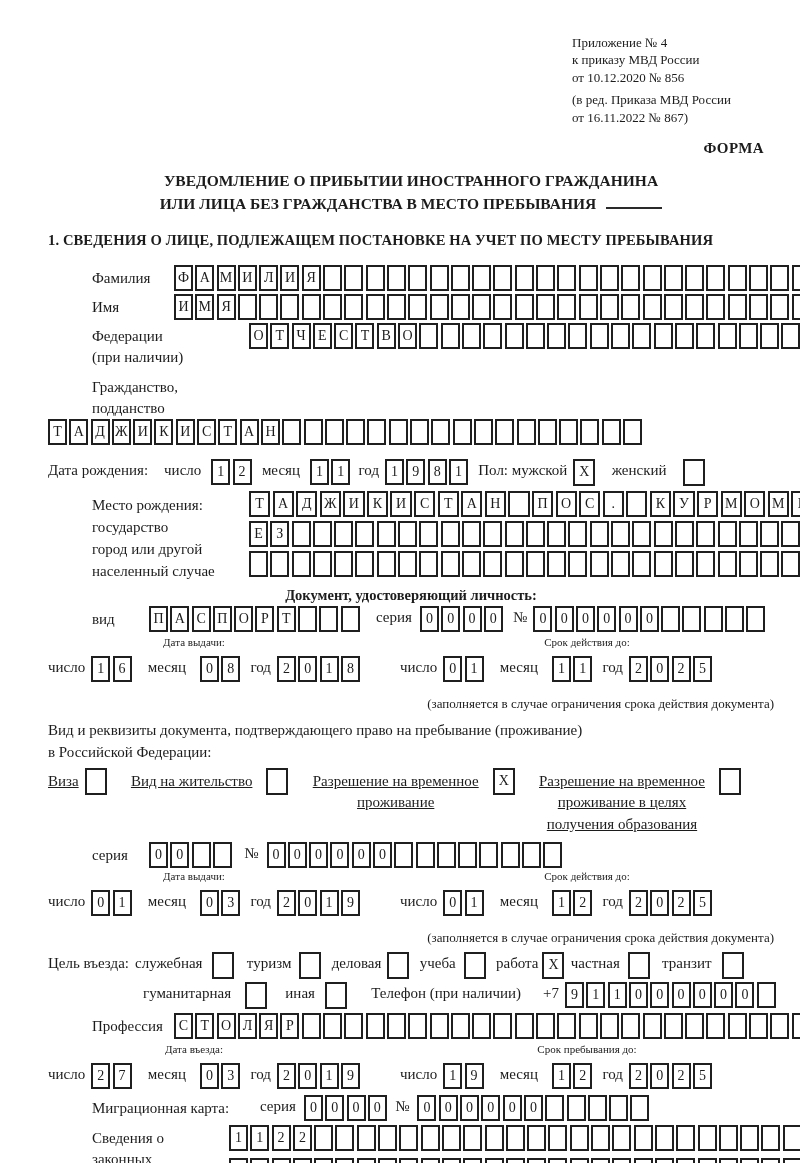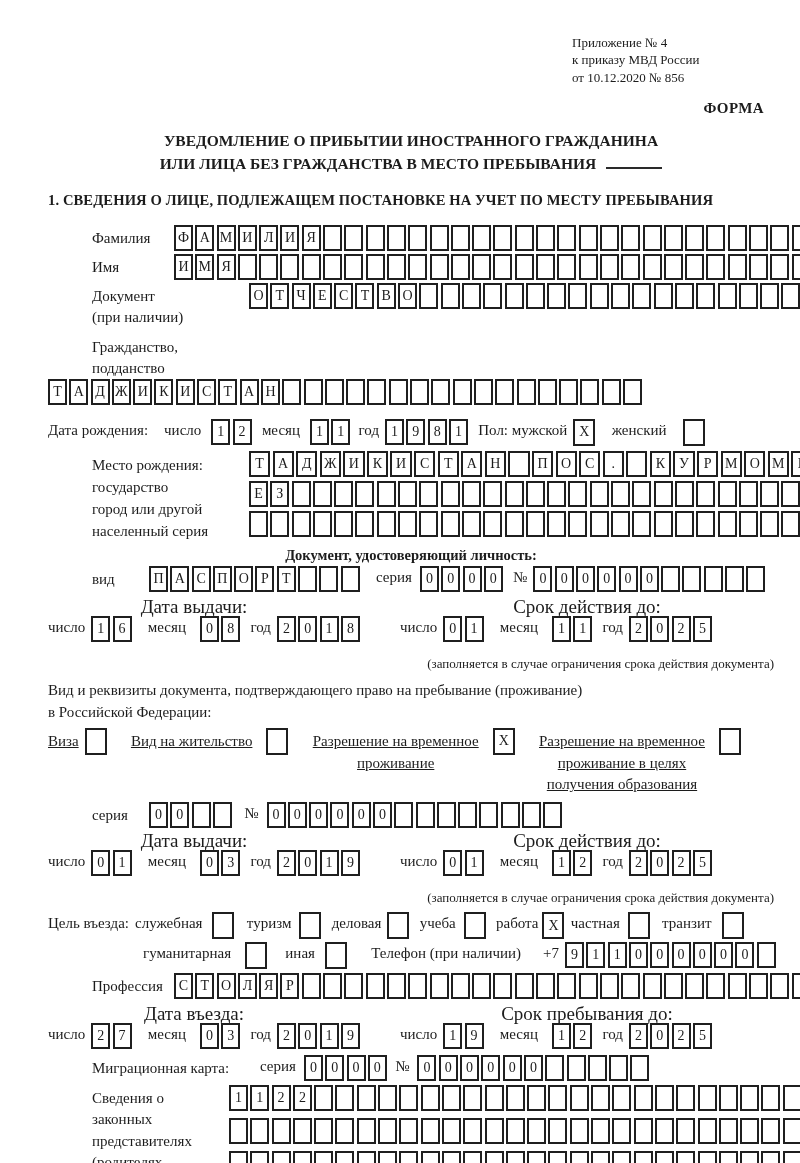--- a/index.html
+++ b/index.html
@@ -39,41 +39,45 @@
   .inline-lbl { font-size:15px; padding-top:3px; flex:none; }
 
   .stack { display:flex; flex-direction:column; }
   .stack .cells { margin-bottom:4px; }
 
   .doc-heading { text-align:center; font-weight:bold; font-size:14.5px; margin-top:5px; }
 
   .dateblock { display:flex; margin-top:4px; }
   .dc-left { width:352px; flex:none; }
   .dc-right { flex:1; }
-  .datehdr { text-align:center; font-size:19px; height:20px; }
+  .datehdr { text-align:center; font-size:11px; height:20px; }
   .dc-left .datehdr { padding-right:60px; }
   .dateline { display:flex; align-items:flex-start; }
   .dlbl { font-size:15px; padding-top:3px; flex:none; }
   .datenote { font-size:13px; text-align:right; margin-top:14px; padding-left:10px; }
 
   .para { font-size:15px; line-height:1.5; margin-top:7px; }
 
   .permit-row { display:flex; align-items:flex-start; margin-top:4px; }
   .permit-row .center { text-align:center; line-height:1.45; }
   .plbl { font-size:15px; line-height:1.45; padding-top:3px; flex:none;text-decoration:underline; }
 </style>
 </head>
 <body>
 
 <div class="page">
 
   <div class="appendix">
     <div>Приложение № 4</div>
     <div>к приказу МВД России</div>
     <div>от 10.12.2020 № 856</div>
+    <div class="grp2">
+      <div>(в ред. Приказа МВД России</div>
+      <div>от 16.11.2022 № 867)</div>
+    </div>
   </div>
 
   <div class="forma">ФОРМА</div>
 
   <div class="title">
     <div>УВЕДОМЛЕНИЕ О ПРИБЫТИИ ИНОСТРАННОГО ГРАЖДАНИНА</div>
     <div><span>ИЛИ ЛИЦА БЕЗ ГРАЖДАНСТВА В МЕСТО ПРЕБЫВАНИЯ</span><span class="blank-line"></span></div>
   </div>
 
   <div class="sec-heading">1. СВЕДЕНИЯ О ЛИЦЕ, ПОДЛЕЖАЩЕМ ПОСТАНОВКЕ НА УЧЕТ ПО МЕСТУ ПРЕБЫВАНИЯ</div>
@@ -145,21 +149,21 @@
         <span class="cell"></span>
         <span class="cell"></span>
         <span class="cell"></span>
         <span class="cell"></span>
         <span class="cell"></span>
       </span>
   </div>
 
   <div class="row mb6">
     <span class="lbl w157">
-      <div>Документ</div>
+      <div>Федерации</div>
       <div>(при наличии)</div>
     </span>
     <span class="cells">
         <span class="cell">О</span>
         <span class="cell">Т</span>
         <span class="cell">Ч</span>
         <span class="cell">Е</span>
         <span class="cell">С</span>
         <span class="cell">Т</span>
         <span class="cell">В</span>
@@ -250,21 +254,21 @@
     <span class="cells box g16">
         <span class="cell"></span>
       </span>
   </div>
 
   <div class="row" style="margin-top:5px;">
     <span class="lbl w157" style="line-height:1.47;">
       <div>Место рождения:</div>
       <div>государство</div>
       <div>город или другой</div>
-      <div>населенный серия</div>
+      <div>населенный случае</div>
     </span>
     <span class="stack">
       <span class="cells wide">
           <span class="cell">Т</span>
           <span class="cell">А</span>
           <span class="cell">Д</span>
           <span class="cell">Ж</span>
           <span class="cell">И</span>
           <span class="cell">К</span>
           <span class="cell">И</span>

